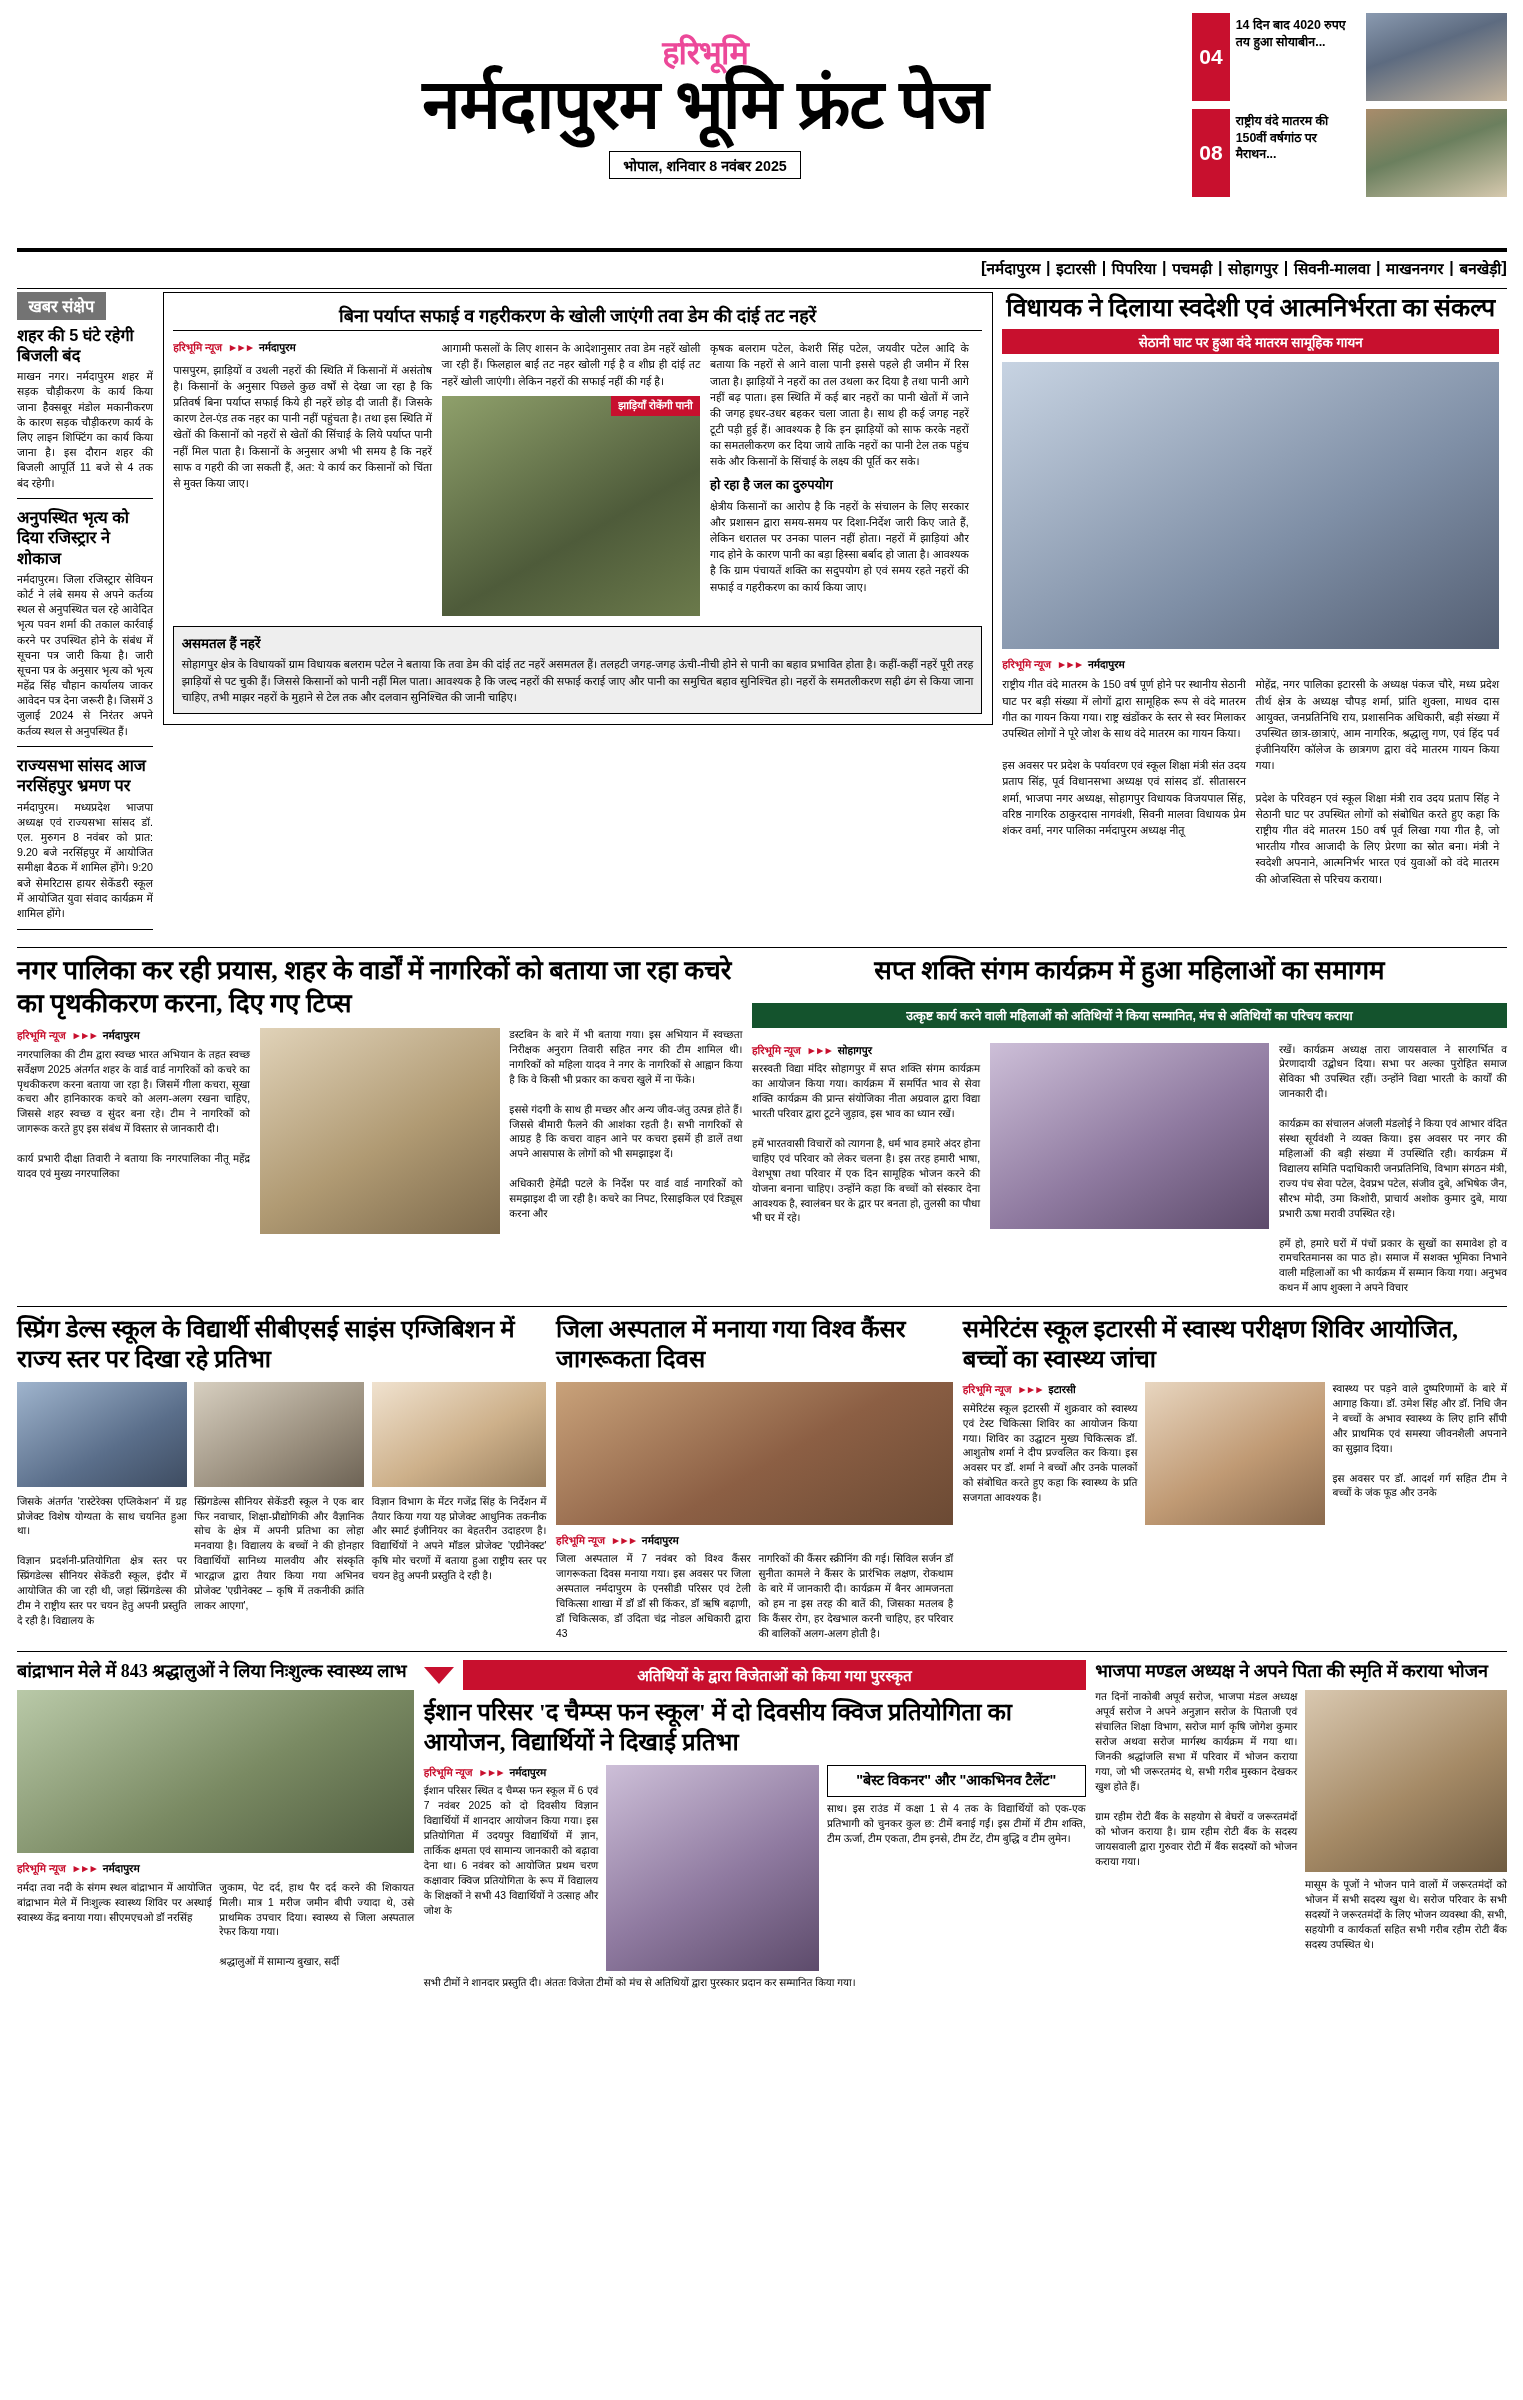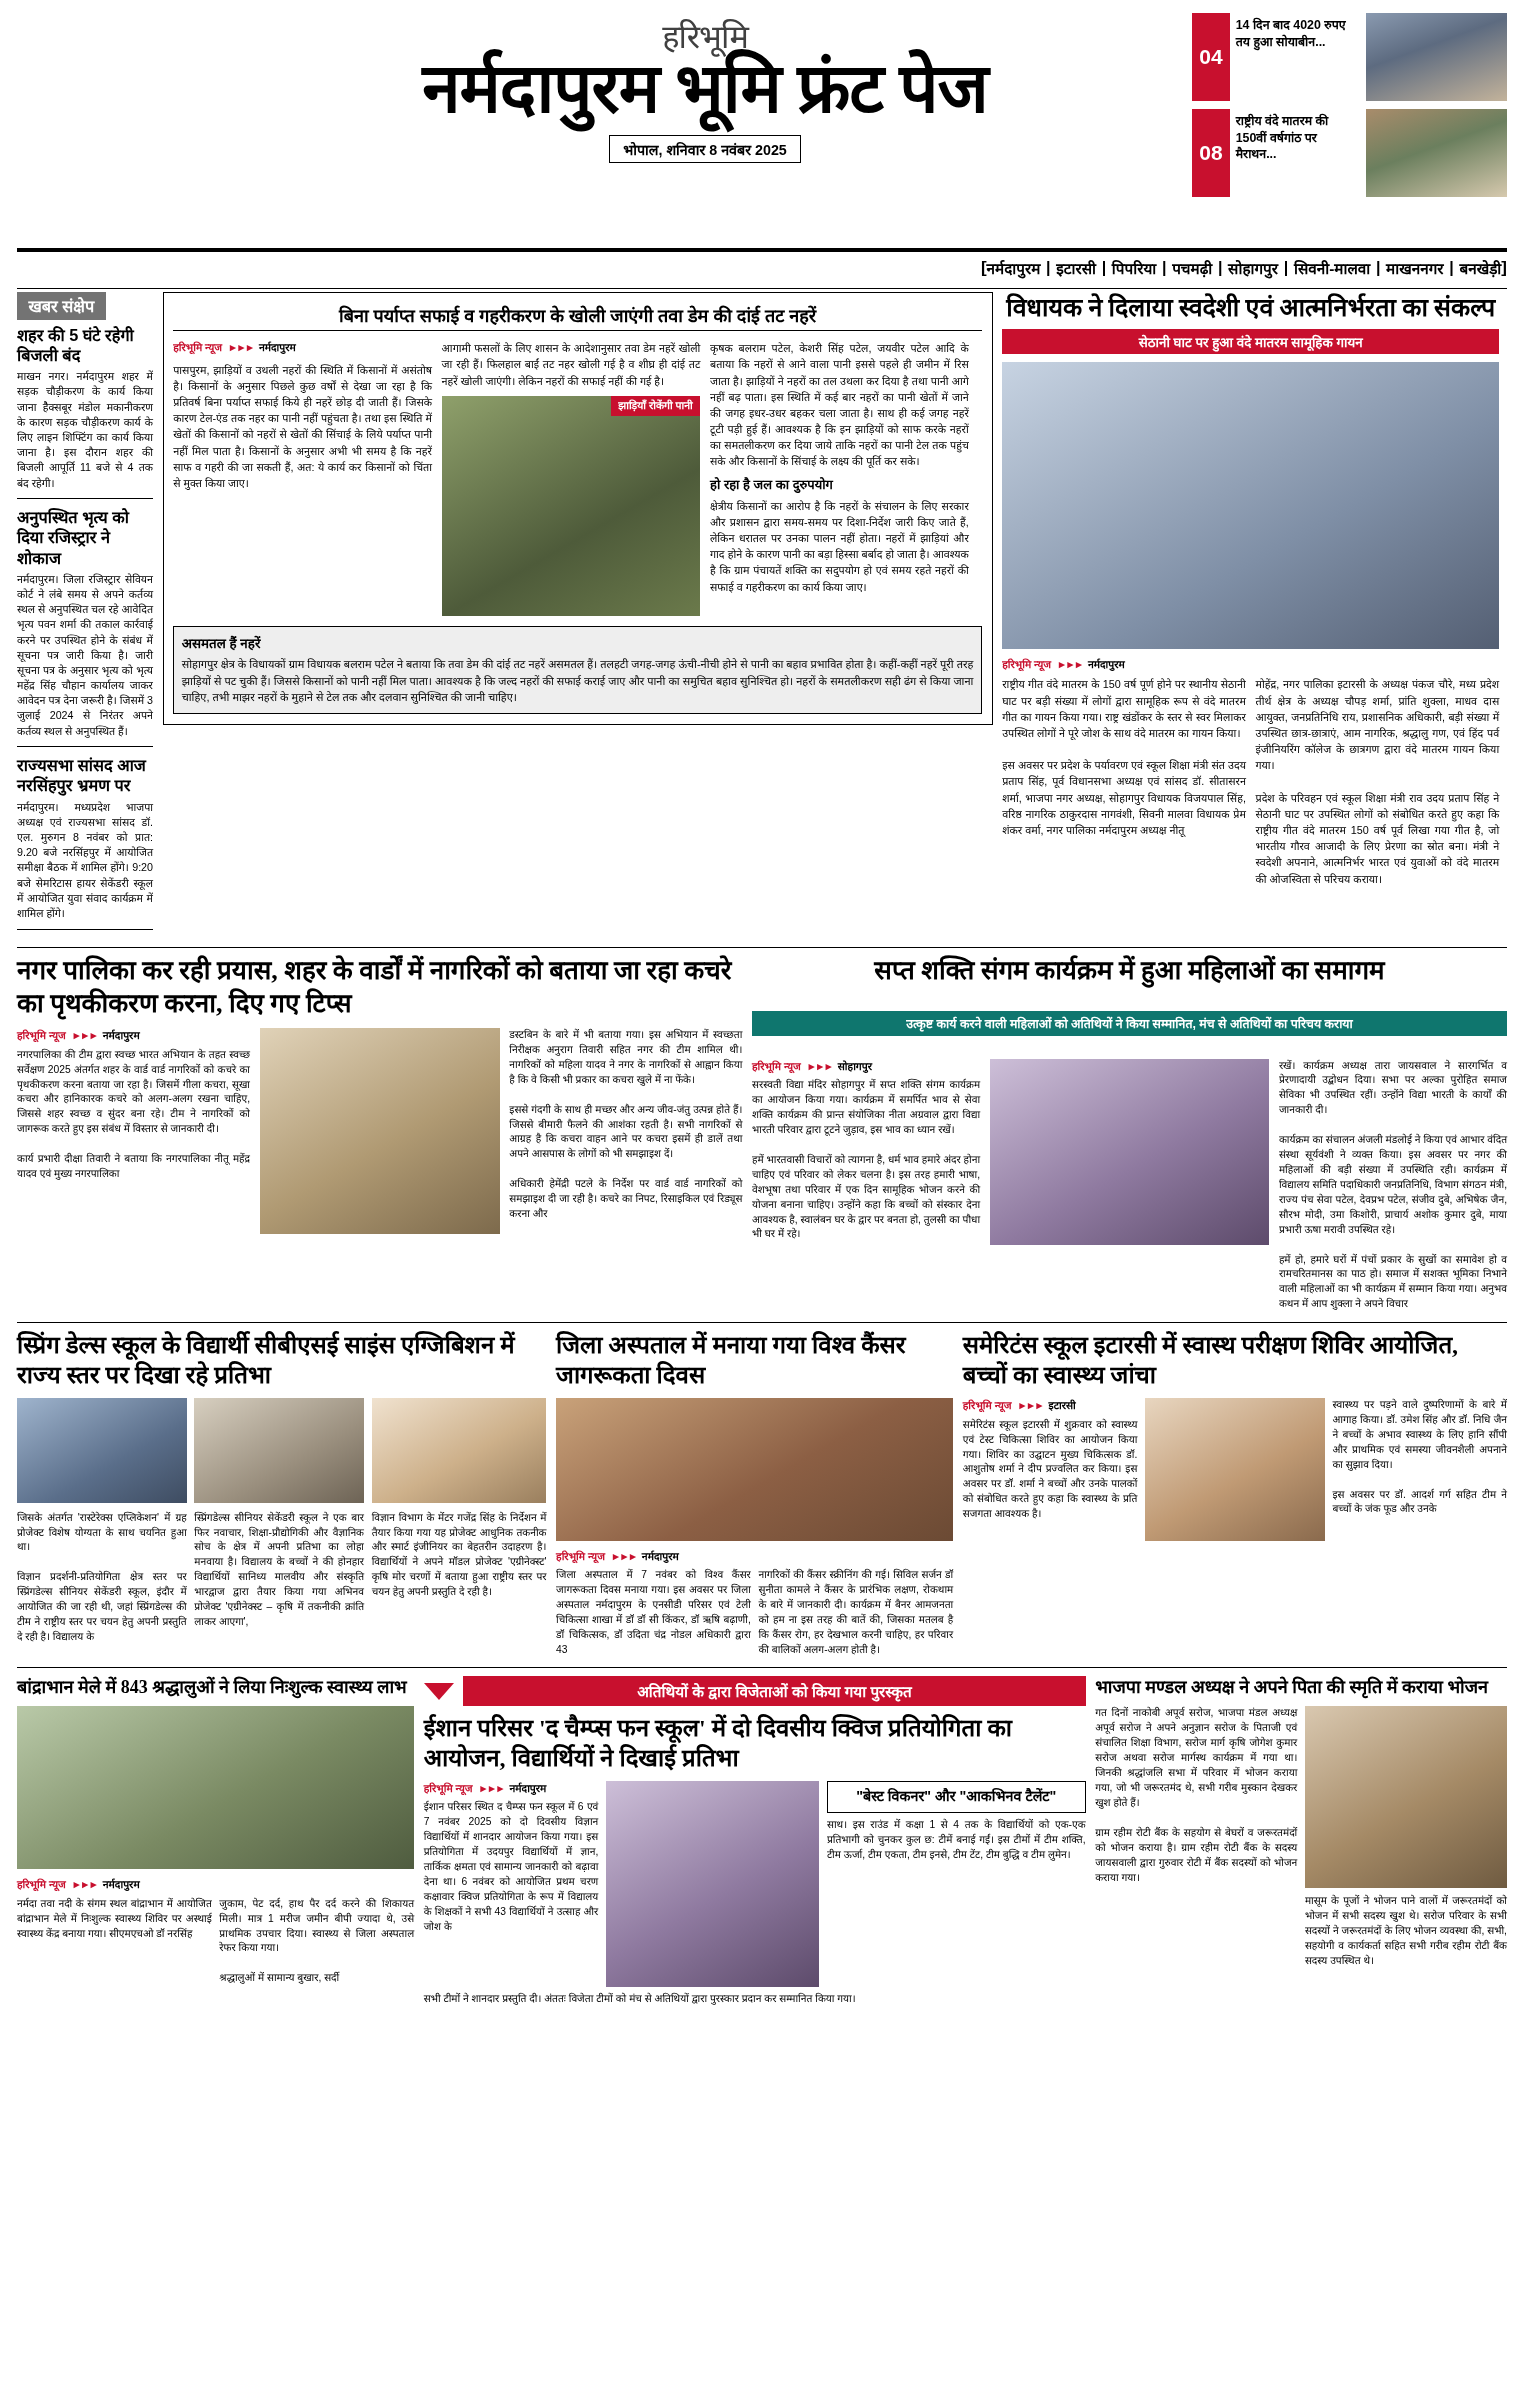--- a/index.html
+++ b/index.html
@@ -12,22 +12,23 @@
     color: #000;
     overflow: hidden;
   }
   .page { width:1524px; height:2400px; padding: 13.4px 17px; position: relative; }
 
   
   .masthead { display:flex; align-items:flex-start; justify-content:space-between; height: 229px; }
   .mast-left { width: 201px; }
   .mast-center { flex: 1; text-align:center; position: relative; }
   .logo-hari {
-    color:#404040; font-weight:normal; font-size:32.5px; letter-spacing:-1px;
+    color:#ec4899; font-weight:bold; font-size:32.5px; letter-spacing:-1px;
     font-family:"Liberation Serif", serif;
+    margin-top:16px;
   }
   .mast-title {
     font-size: 69px; font-weight: bold; letter-spacing: -1px; line-height: 1.05;
     font-family:"Liberation Serif", serif; margin-top:-5.7px;
   }
   .mast-meta {
     display:inline-block; border:1.4px solid #000; padding:3.8px 13.4px; font-size:14.3px;
     font-weight:bold; margin-top: 9.6px; background:#fff;
   }
   .mast-right { width: 315px; display:flex; flex-direction:column; gap:7.6px; }
@@ -105,22 +106,22 @@
 
   .two { display:flex; gap:9.6px; }
   .three { display:flex; gap:9.6px; }
 
   .hl {
     font-size: 26px; font-weight:bold; line-height:1.25; font-family:"Liberation Serif", serif;
   }
   .hl-sm { font-size: 24px; font-weight:bold; line-height:1.25; font-family:"Liberation Serif", serif; }
   .hl-xs { font-size: 18px; font-weight:bold; line-height:1.27; font-family:"Liberation Serif", serif; }
   .deck {
-    background:#0f766e; color:#fff; font-weight:bold; font-size:12.4px; text-align:center;
-    padding:3.8px 5.7px; margin:23px 0;
+    background:#14532d; color:#fff; font-weight:bold; font-size:12.4px; text-align:center;
+    padding:3.8px 5.7px; margin:15px 0;
   }
 
   
   .ph1 { background:linear-gradient(150deg,#8fa06b,#4e5b3a 60%,#6b7a4b); }
   .ph2 { background:linear-gradient(150deg,#d7cfc0,#9a8f7e 60%,#6d6355); }
   .ph3 { background:linear-gradient(150deg,#c9a27a,#8c5f44 55%,#6b4a34); }
   .ph4 { background:linear-gradient(150deg,#9fb4cd,#5a6e8a 60%,#3e4c61); }
   .ph5 { background:linear-gradient(150deg,#e0d2b8,#b09a73 55%,#7d6a4c); }
   .ph6 { background:linear-gradient(150deg,#c7d3e2,#7f8fa6 60%,#545f73); }
   .ph7 { background:linear-gradient(150deg,#e8d6c0,#c09a74 55%,#8a6a4d); }

